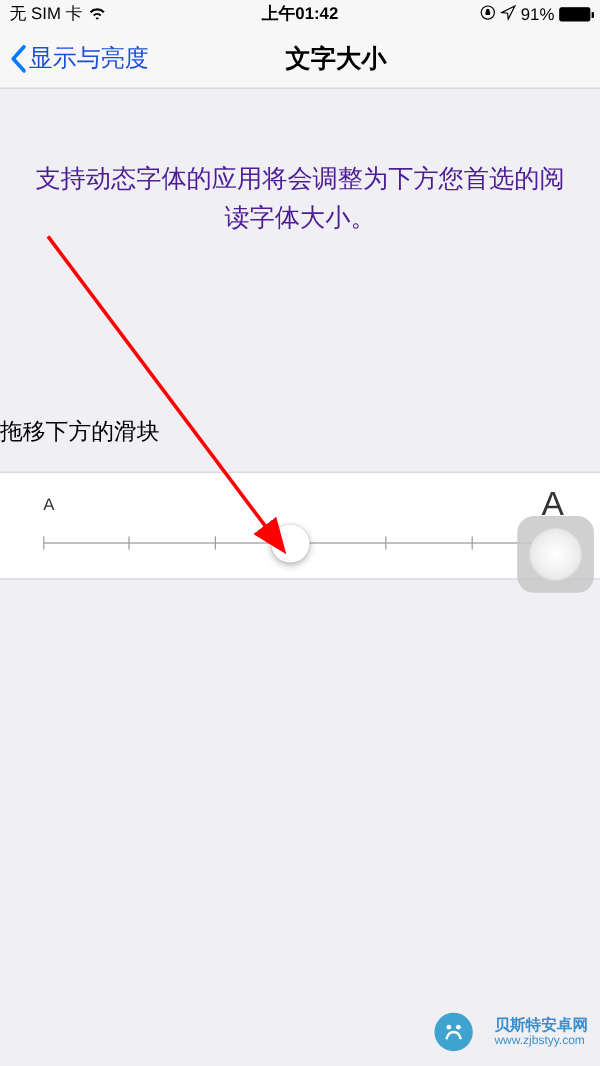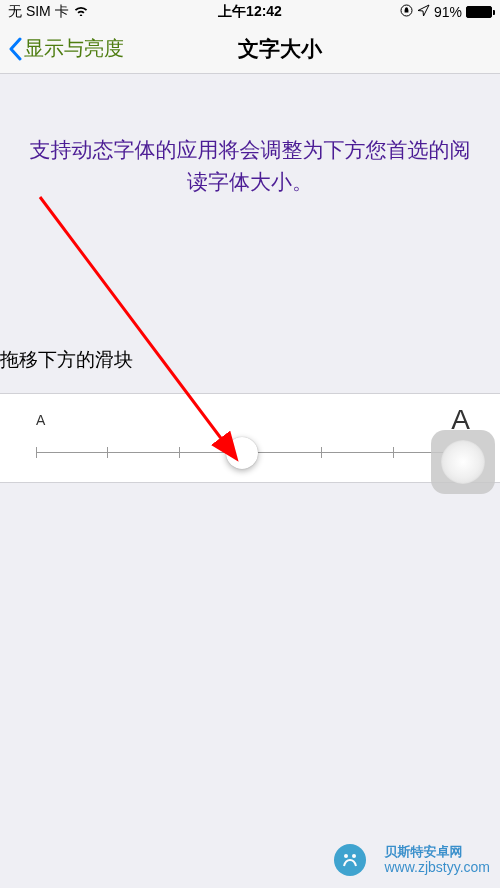--- a/index.html
+++ b/index.html
@@ -53,21 +53,21 @@
       display: flex;
       align-items: center;
       padding: 0 8px;
       background: #f7f7f7;
       border-bottom: 1px solid #d1d1d6;
       position: relative;
     }
     .back-button {
       display: flex;
       align-items: center;
-      color: #4d7c0f;
+      color: #1d4ed8;
       font-size: 20px;
       cursor: pointer;
     }
     .chevron-left {
       width: 14px;
       height: 24px;
       margin-right: 2px;
     }
     .nav-title {
       position: absolute;
@@ -183,35 +183,35 @@
       height: 36px;
     }
     .watermark-text {
       display: flex;
       flex-direction: column;
       font-size: 13px;
       color: #1a7fc4;
       font-weight: bold;
       line-height: 1.2;
     }
-    .watermark-text .sub { font-size: 14px; color: #1a7fc4; font-weight: normal; }
+    .watermark-text .sub { font-size: 10px; color: #1a7fc4; font-weight: normal; }
   </style>
 </head>
 <body>
 
 <div class="status-bar">
   <div class="status-left">
     <span>无 SIM 卡</span>
     <span class="wifi-icon">
       <svg width="16" height="12" viewBox="0 0 16 12">
           <path d="M8 10.5a1.2 1.2 0 100 2.4 1.2 1.2 0 000-2.4zM4.5 8.2a5 5 0 017 0l-1.3 1.3a3.2 3.2 0 00-4.5 0zM1.8 5.5a8.8 8.8 0 0112.4 0L12.9 6.8a7 7 0 00-9.8 0z" fill="#000"></path>
         </svg>
     </span>
   </div>
-  <div class="status-center">上午12:42</div>
+  <div class="status-center">上午01:42</div>
   <div class="status-right">
     <span class="lock-icon">
       <svg width="13" height="13" viewBox="0 0 13 13">
           <circle cx="6.5" cy="6.5" r="5.5" fill="none" stroke="#000" stroke-width="1"></circle>
           <path d="M5 5.5V4.8a1.5 1.5 0 013 0v.7h.4v3H4.6v-3z" fill="#000"></path>
         </svg>
     </span>
     <span class="nav-icon">
       <svg width="13" height="13" viewBox="0 0 13 13">
           <path d="M1 6.5L12 1 6.5 12 6 7z" fill="none" stroke="#000" stroke-width="1"></path>

